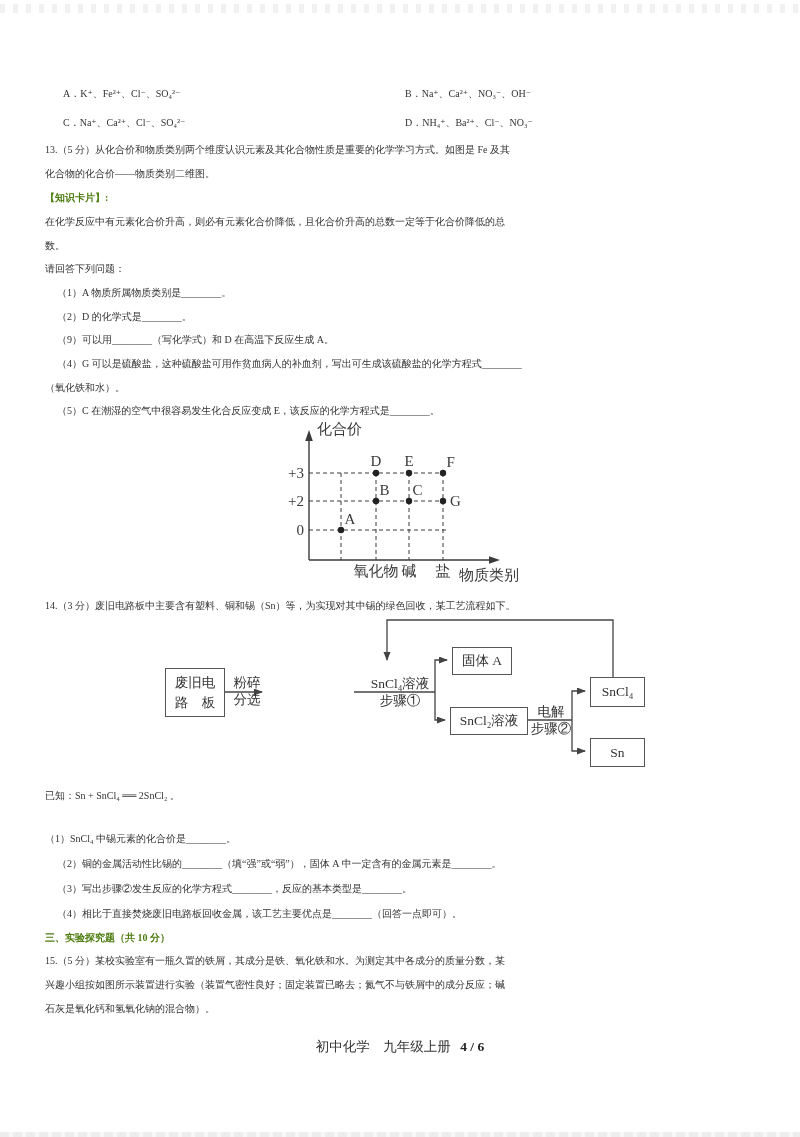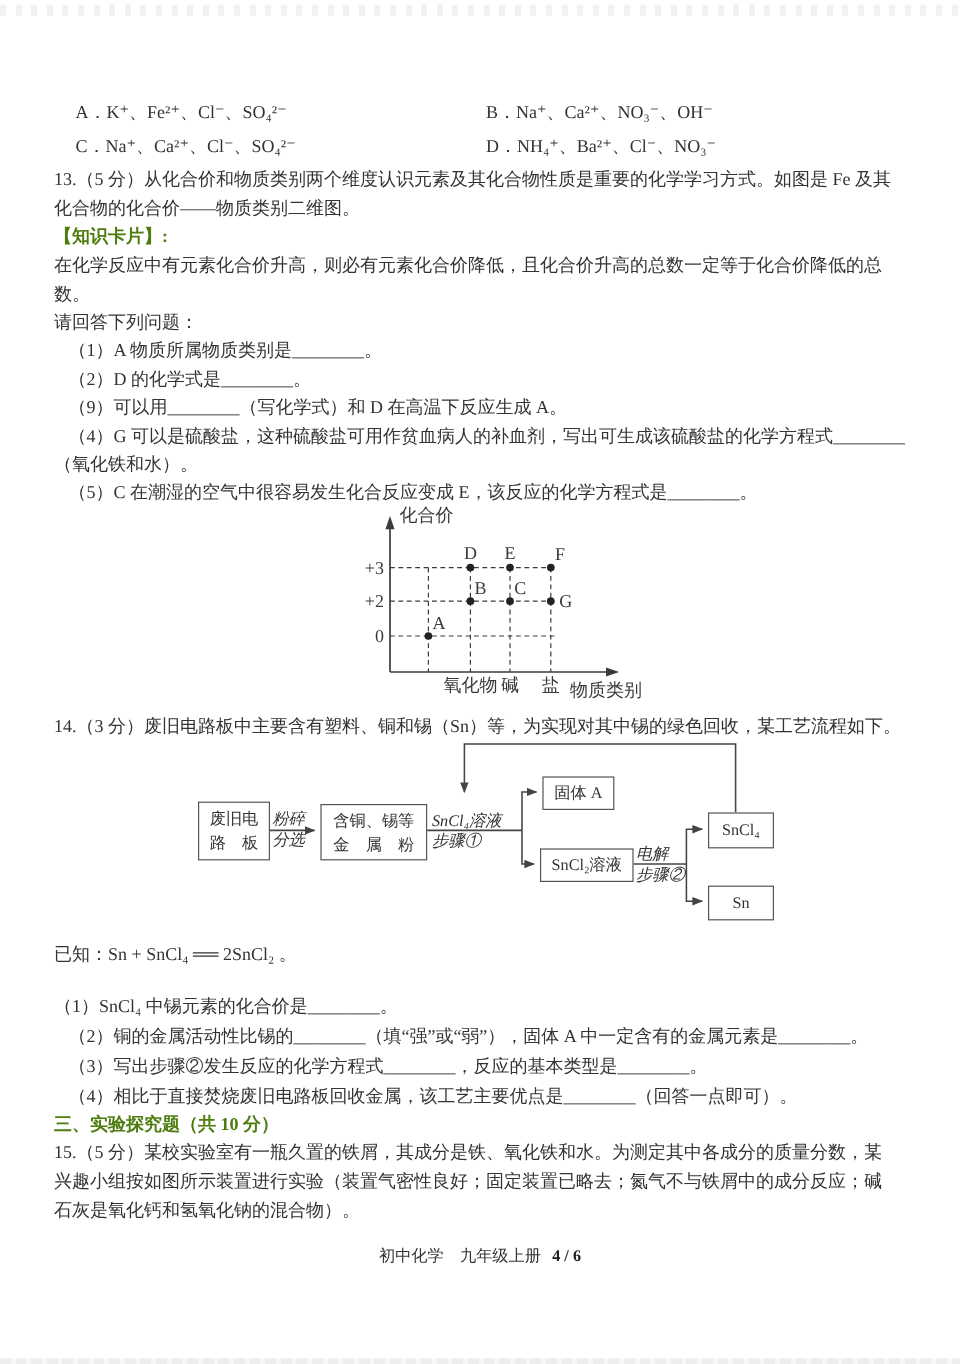--- a/index.html
+++ b/index.html
@@ -1,46 +1,46 @@
 <!DOCTYPE html>
 <html><head>
 <meta charset="utf-8">
 <style>
   html,body{margin:0;padding:0;background:#e8e8e8;}
   .page{
     position:relative;width:800px;height:1137px;margin:0 auto;background:#ffffff;
     font-family:"Liberation Serif","DejaVu Serif",serif;color:#333;overflow:hidden;
   }
-  .tl{position:absolute;white-space:nowrap;font-size:15px;line-height:20px;}
+  .tl{position:absolute;white-space:nowrap;font-size:10px;line-height:20px;}
   .bold{font-weight:bold;color:#4d7c0f;}
   .top-dashes{
     position:absolute;left:0;top:4px;width:100%;height:9px;
     background:repeating-linear-gradient(90deg,#f1f1f1 0 5px,transparent 5px 13px);
   }
   .bottom-strip{
     position:absolute;left:0;bottom:0;width:100%;height:5px;
     background:repeating-linear-gradient(90deg,#ededed 0 9px,#f7f7f7 9px 13px);
   }
   .watermark{
     position:absolute;left:366px;top:988px;
     font-family:"Liberation Sans","DejaVu Sans",sans-serif;
     font-weight:bold;font-size:82px;letter-spacing:1px;color:#eaeaea;z-index:0;
   }
   .content{position:relative;z-index:1;}
   
-  .chart{position:absolute;left:283px;top:418px;width:240px;height:178px;margin-left:16px;}
+  .chart{position:absolute;left:283px;top:418px;width:240px;height:178px;}
   
   .flow{position:absolute;left:150px;top:612px;width:512px;height:162px;font-size:13.5px;}
   .flow svg{position:absolute;left:0;top:0;}
   .fbox{
     position:absolute;border:1px solid #555;background:#fff;display:flex;
     flex-direction:column;align-items:center;justify-content:center;
     text-align:center;line-height:1.45;color:#333;
   }
-  .flabel{position:absolute;line-height:17px;color:#333;font-style:italic;}
+  .flabel{position:absolute;text-align:center;line-height:17px;color:#333;}
   .footer{
     position:absolute;left:0;top:1038px;width:100%;text-align:center;
     font-size:13.5px;color:#333;z-index:1;
   }
   .footer .pages{font-weight:bold;color:#222;margin-left:6px;margin-top:38px;}
 </style>
 </head>
 <body>
 
 <div class="page">
@@ -125,24 +125,20 @@
         </g>
       </svg>
       <div class="fbox" style="left:15px;top:56px;width:58px;height:47px">
         <span>废旧电</span>
         <span>路　板</span>
       </div>
       <div class="flabel" style="left:77px;top:62px;width:40px">
         <div>粉碎</div>
         <div>分选</div>
       </div>
-      <div class="fbox" style="left:117px;top:58px;width:87px;height:45px">
-        <span>含铜、锡等</span>
-        <span>金　属　粉</span>
-      </div>
       <div class="flabel" style="left:210px;top:63px;width:80px">
         <div>SnCl₄溶液</div>
         <div>步骤①</div>
       </div>
       <div class="fbox" style="left:302px;top:35px;width:58px;height:26px">固体 A</div>
       <div class="fbox" style="left:300px;top:95px;width:76px;height:26px">SnCl₂溶液</div>
       <div class="flabel" style="left:380px;top:91px;width:42px">
         <div>电解</div>
         <div>步骤②</div>
       </div>

